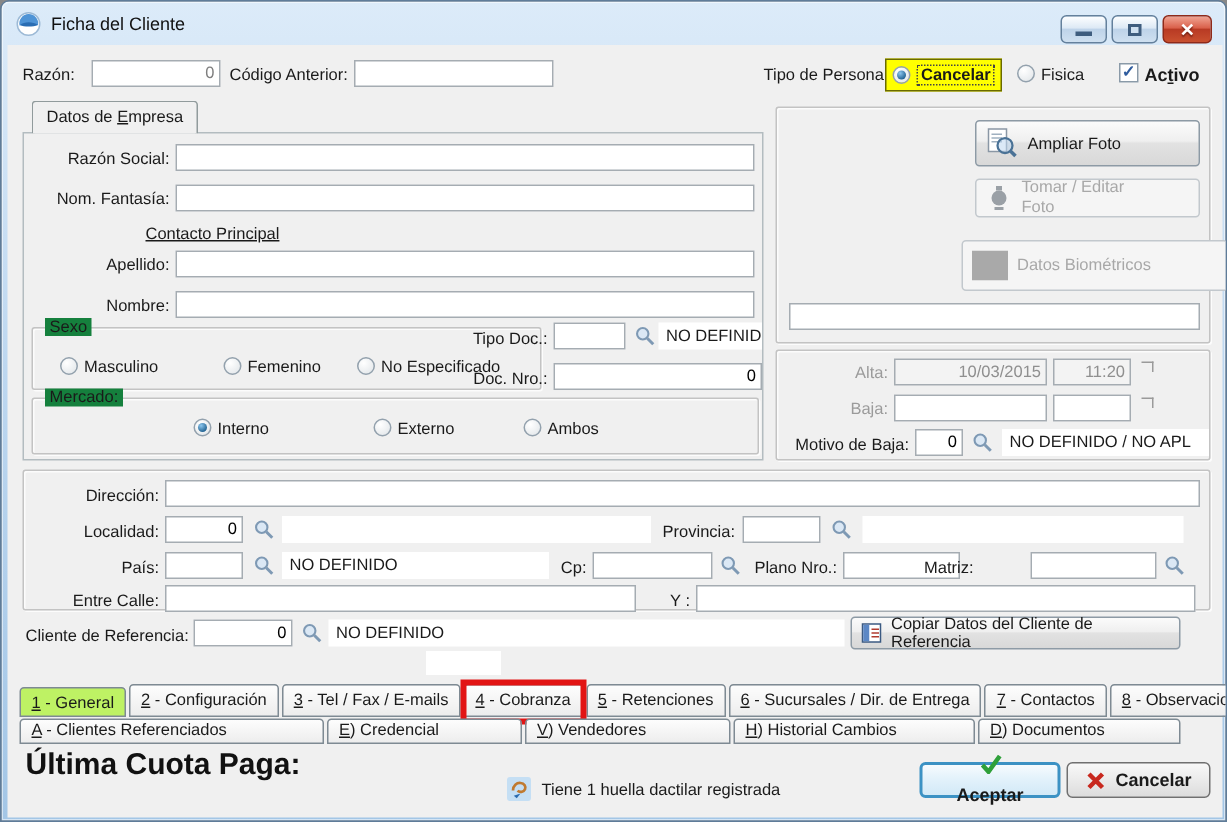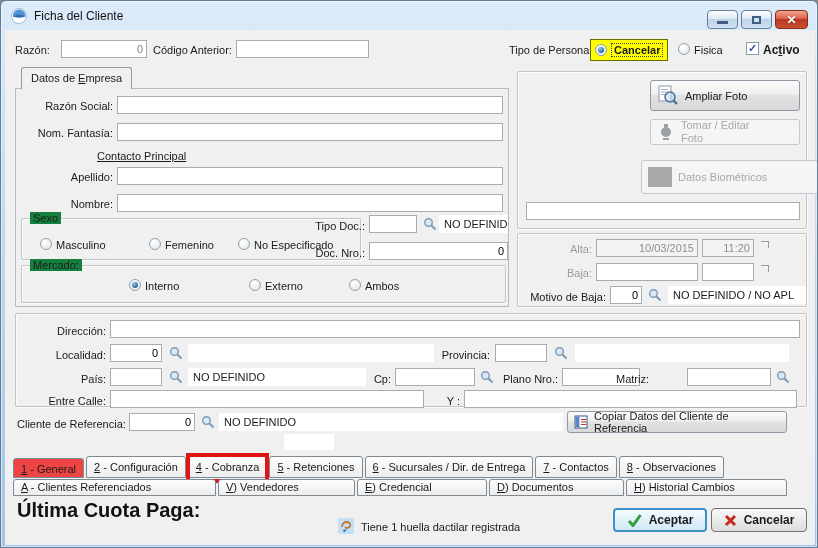--- a/index.html
+++ b/index.html
@@ -59,21 +59,21 @@
 
   .btn3d{position:absolute;border:1px solid #8d9aa5;border-radius:3px;cursor:pointer;
     background:linear-gradient(180deg,#fbfbfb 0%,#efefef 45%,#e2e2e2 50%,#d8d8d8 100%);
     display:flex;align-items:center;gap:6px;padding:0 6px;font-size:11px;}
   .btn3d.disabled{color:#a8a8a8;background:#f5f5f5;border-color:#c2c8cd;cursor:default;}
   .btn3d .two-line{line-height:13px;text-align:left;}
 
   .trow{position:absolute;display:flex;align-items:flex-end;}
   .tab{height:22px;line-height:20px;margin-right:2px;padding:0 7px;white-space:nowrap;
     background:linear-gradient(180deg,#fdfdfd,#ededed);border:1px solid #7e8a93;border-radius:3px 3px 0 0;cursor:pointer;}
-  .tab.active{height:20px;background:#ef4444;}
+  .tab.active{height:20px;background:#bef264;}
   .tab.rel{position:relative;}
   .redbox{position:absolute;left:-3px;right:-3px;top:-4px;bottom:-6px;border:4px solid #e21414;pointer-events:none;}
   .tab2{height:17px;line-height:15px;margin-right:2px;padding:0 7px;white-space:nowrap;text-align:left;
     background:linear-gradient(180deg,#fdfdfd,#ededed);border:1px solid #7e8a93;border-radius:3px 3px 0 0;cursor:pointer;}
 
   .marks{position:absolute;width:8px;height:7px;border-top:1px solid #9a9a9a;border-right:1px solid #9a9a9a;}
 
   .btn-ok{position:absolute;border:2px solid #3c92c4;border-radius:4px;cursor:pointer;
     background:linear-gradient(180deg,#f6fbfe 0%,#e3f2fb 45%,#d2e9f7 100%);
     display:flex;align-items:center;justify-content:center;gap:7px;font-weight:bold;font-size:12px;}
@@ -303,45 +303,46 @@
             <line x1="7" y1="9.5" x2="12" y2="9.5" stroke="#b03a2e"></line>
           </svg>
       </span>
       <span>Copiar Datos del Cliente de Referencia</span>
     </div>
     <div class="flat" style="left:279px;top:404px;width:50px;height:16px;"></div>
 
     <div class="trow" style="left:8px;top:426px;height:22px;">
       <div class="tab active"><span class="u">1</span><span> - General</span></div>
       <div class="tab"><span class="u">2</span><span> - Configuración</span></div>
+      <div class="tab"><span class="u">3</span><span> - Tel / Fax / E-mails</span></div>
       <div class="tab rel"><span class="u">4</span><span> - Cobranza</span><div class="redbox"></div></div>
       <div class="tab"><span class="u">5</span><span> - Retenciones</span></div>
       <div class="tab"><span class="u">6</span><span> - Sucursales / Dir. de Entrega</span></div>
       <div class="tab"><span class="u">7</span><span> - Contactos</span></div>
       <div class="tab"><span class="u">8</span><span> - Observaciones</span></div>
     </div>
 
     <div class="trow" style="left:8px;top:449px;height:17px;">
       <div class="tab2" style="width:203px;"><span class="u">A</span><span> - Clientes Referenciados</span></div>
+      <div class="tab2" style="width:130px;"><span class="u">E</span><span>) Credencial</span></div>
       <div class="tab2" style="width:137px;"><span class="u">V</span><span>) Vendedores</span></div>
-      <div class="tab2" style="width:130px;"><span class="u">E</span><span>) Credencial</span></div>
+      <div class="tab2" style="width:161px;"><span class="u">H</span><span>) Historial Cambios</span></div>
       <div class="tab2" style="width:135px;"><span class="u">D</span><span>) Documentos</span></div>
-      <div class="tab2" style="width:161px;"><span class="u">H</span><span>) Historial Cambios</span></div>
     </div>
 
     <span class="ultima" style="left:12px;top:469px;">Última Cuota Paga:</span>
     <span style="position:absolute;left:333px;top:488px;display:inline-flex;">
       <svg width="16" height="16" viewBox="0 0 16 16">
           <rect width="16" height="16" rx="2" fill="#c5dff4"></rect>
           <path d="M4 9 C4 5.5 6.5 3.8 9 4 C11.6 4.2 12.8 6.2 12 8.2 C11.2 10.2 8.4 10.4 7 9.2" stroke="#c07a30" stroke-width="1.8" fill="none"></path>
           <path d="M4.5 12.5 L9 11 L6.5 14.2 Z" fill="#2b6cb0"></path>
         </svg>
     </span>
     <span class="lbl" style="left:356px;top:491px;">Tiene 1 huella dactilar registrada</span>
-    <div class="btn-ok" style="left:608px;top:478px;width:94px;height:24px;">
+    <div class="btn-ok" style="left:608px;top:478px;width:94px;height:24px;flex-direction:column;">
       <span style="display:inline-flex;">
         <svg width="15" height="13" viewBox="0 0 15 13">
             <path d="M2 7 L6 11.5 L13.5 1" stroke="#2fa03a" stroke-width="3" fill="none"></path>
           </svg>
       </span>
       <span>Aceptar</span>
     </div>
     <div class="btn-cancel" style="left:706px;top:478px;width:96px;height:24px;">
       <span style="display:inline-flex;">
         <svg width="13" height="13" viewBox="0 0 13 13">

